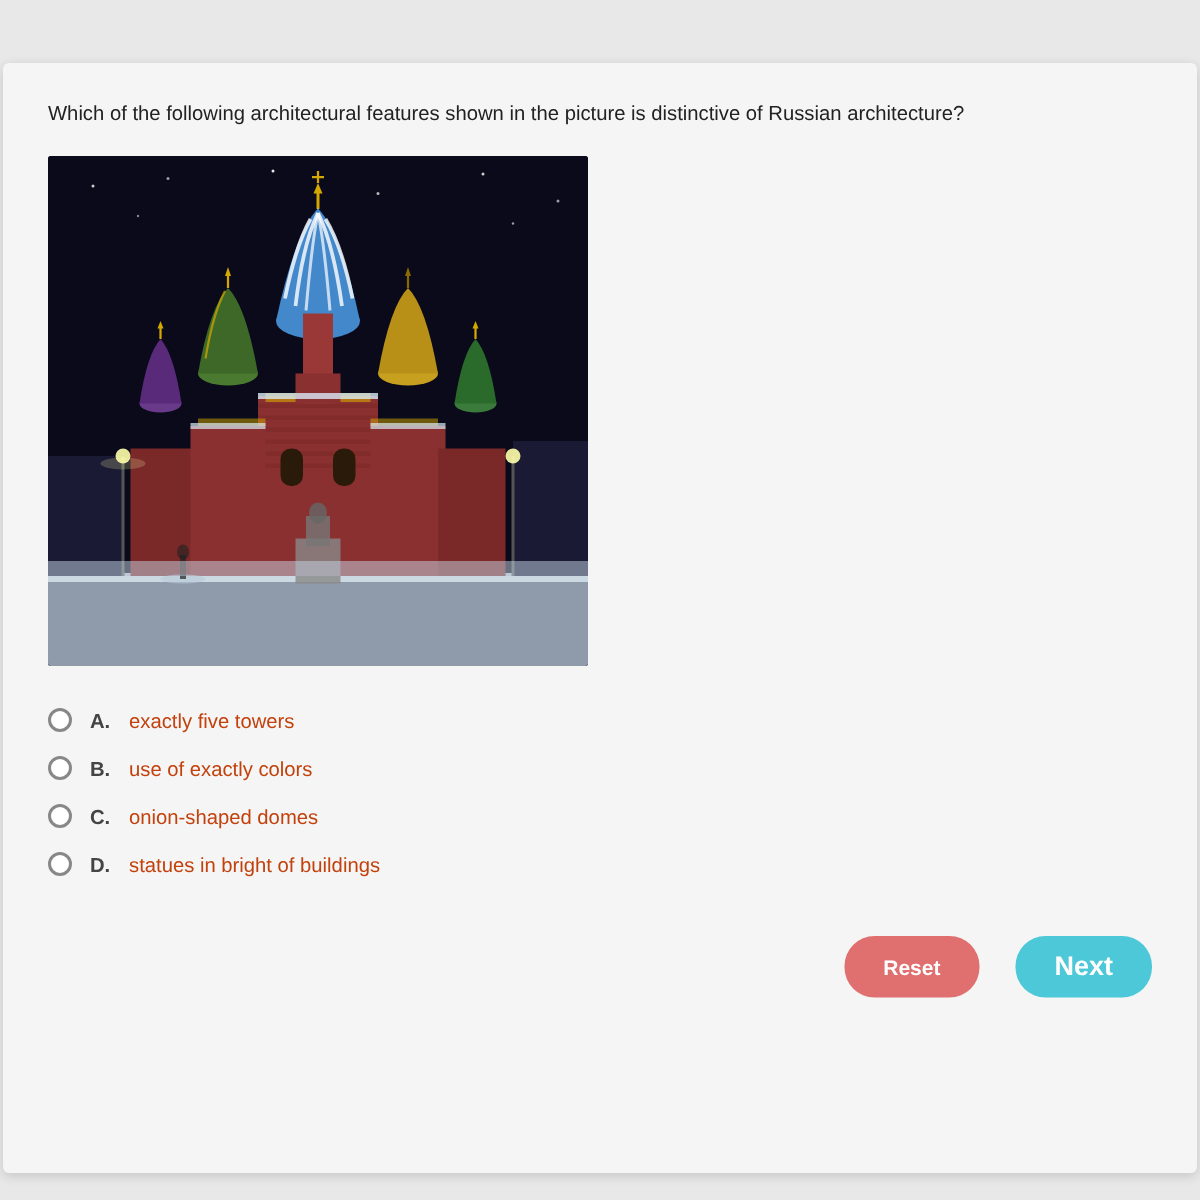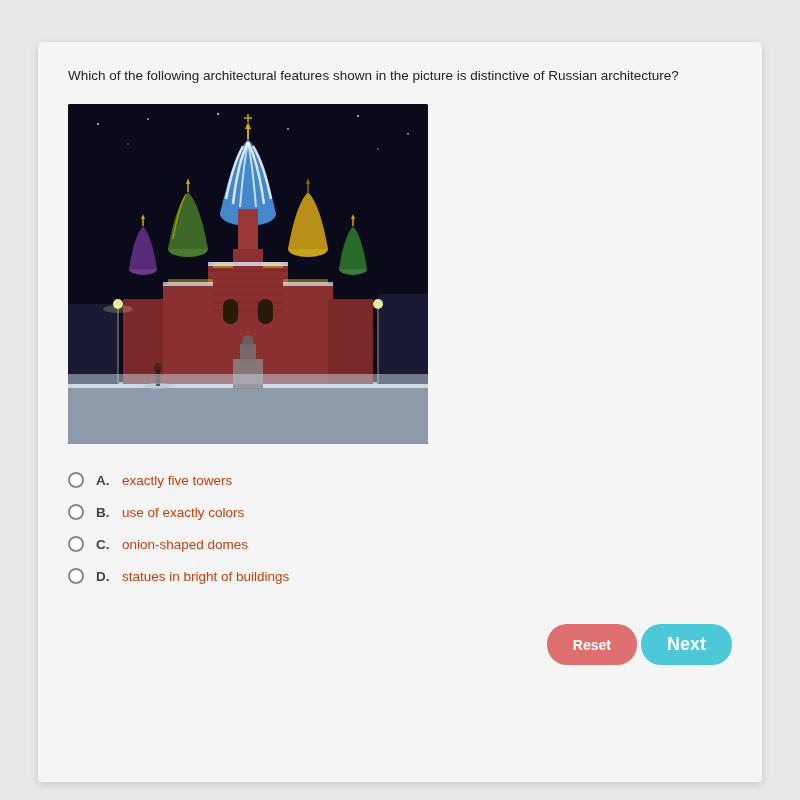--- a/index.html
+++ b/index.html
@@ -14,21 +14,21 @@
       background: #e8e8e8;
       font-family: Arial, sans-serif;
       display: flex;
       align-items: center;
       justify-content: center;
     }
 
     .card {
       background: #f5f5f5;
       border-radius: 4px;
-      width: 724px;
+      width: 796px;
       min-height: 740px;
       padding: 24px 30px 30px 30px;
       box-shadow: 0 2px 8px rgba(0,0,0,0.15);
       position: relative;
       margin-top: 24px;
     }
 
     .question-text {
       font-size: 13.5px;
       color: #222;
@@ -84,21 +84,21 @@
     }
 
     .option-label {
       font-size: 13.5px;
       color: #c2410c;
     }
 
     .button-row {
       display: flex;
       justify-content: flex-end;
-      gap: 4px;
+      gap: 24px;
       margin-top: 10px;
     }
 
     .btn-reset {
       background: #e07070;
       color: #fff;
       border: none;
       border-radius: 20px;
       padding: 10px 26px;
       font-size: 14px;

